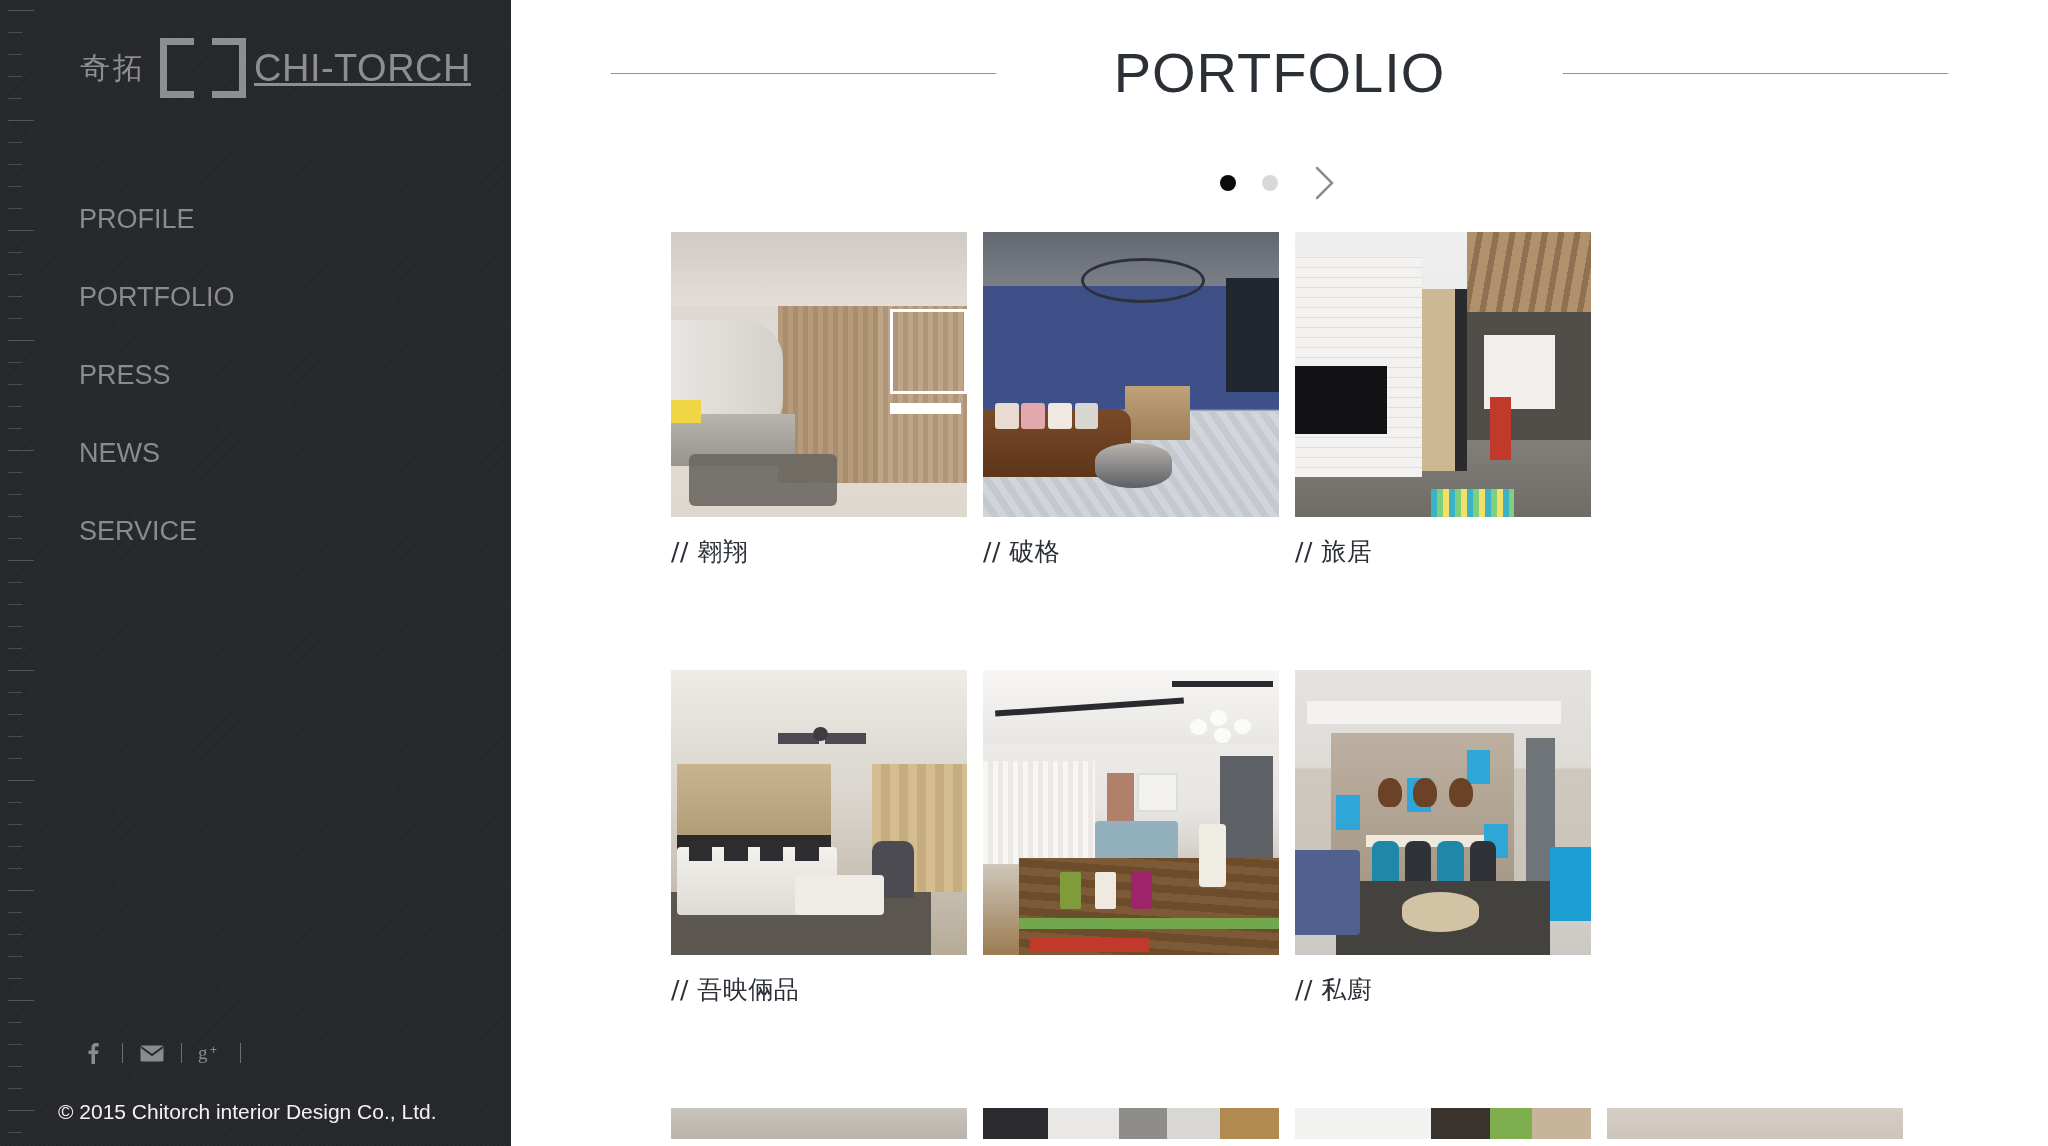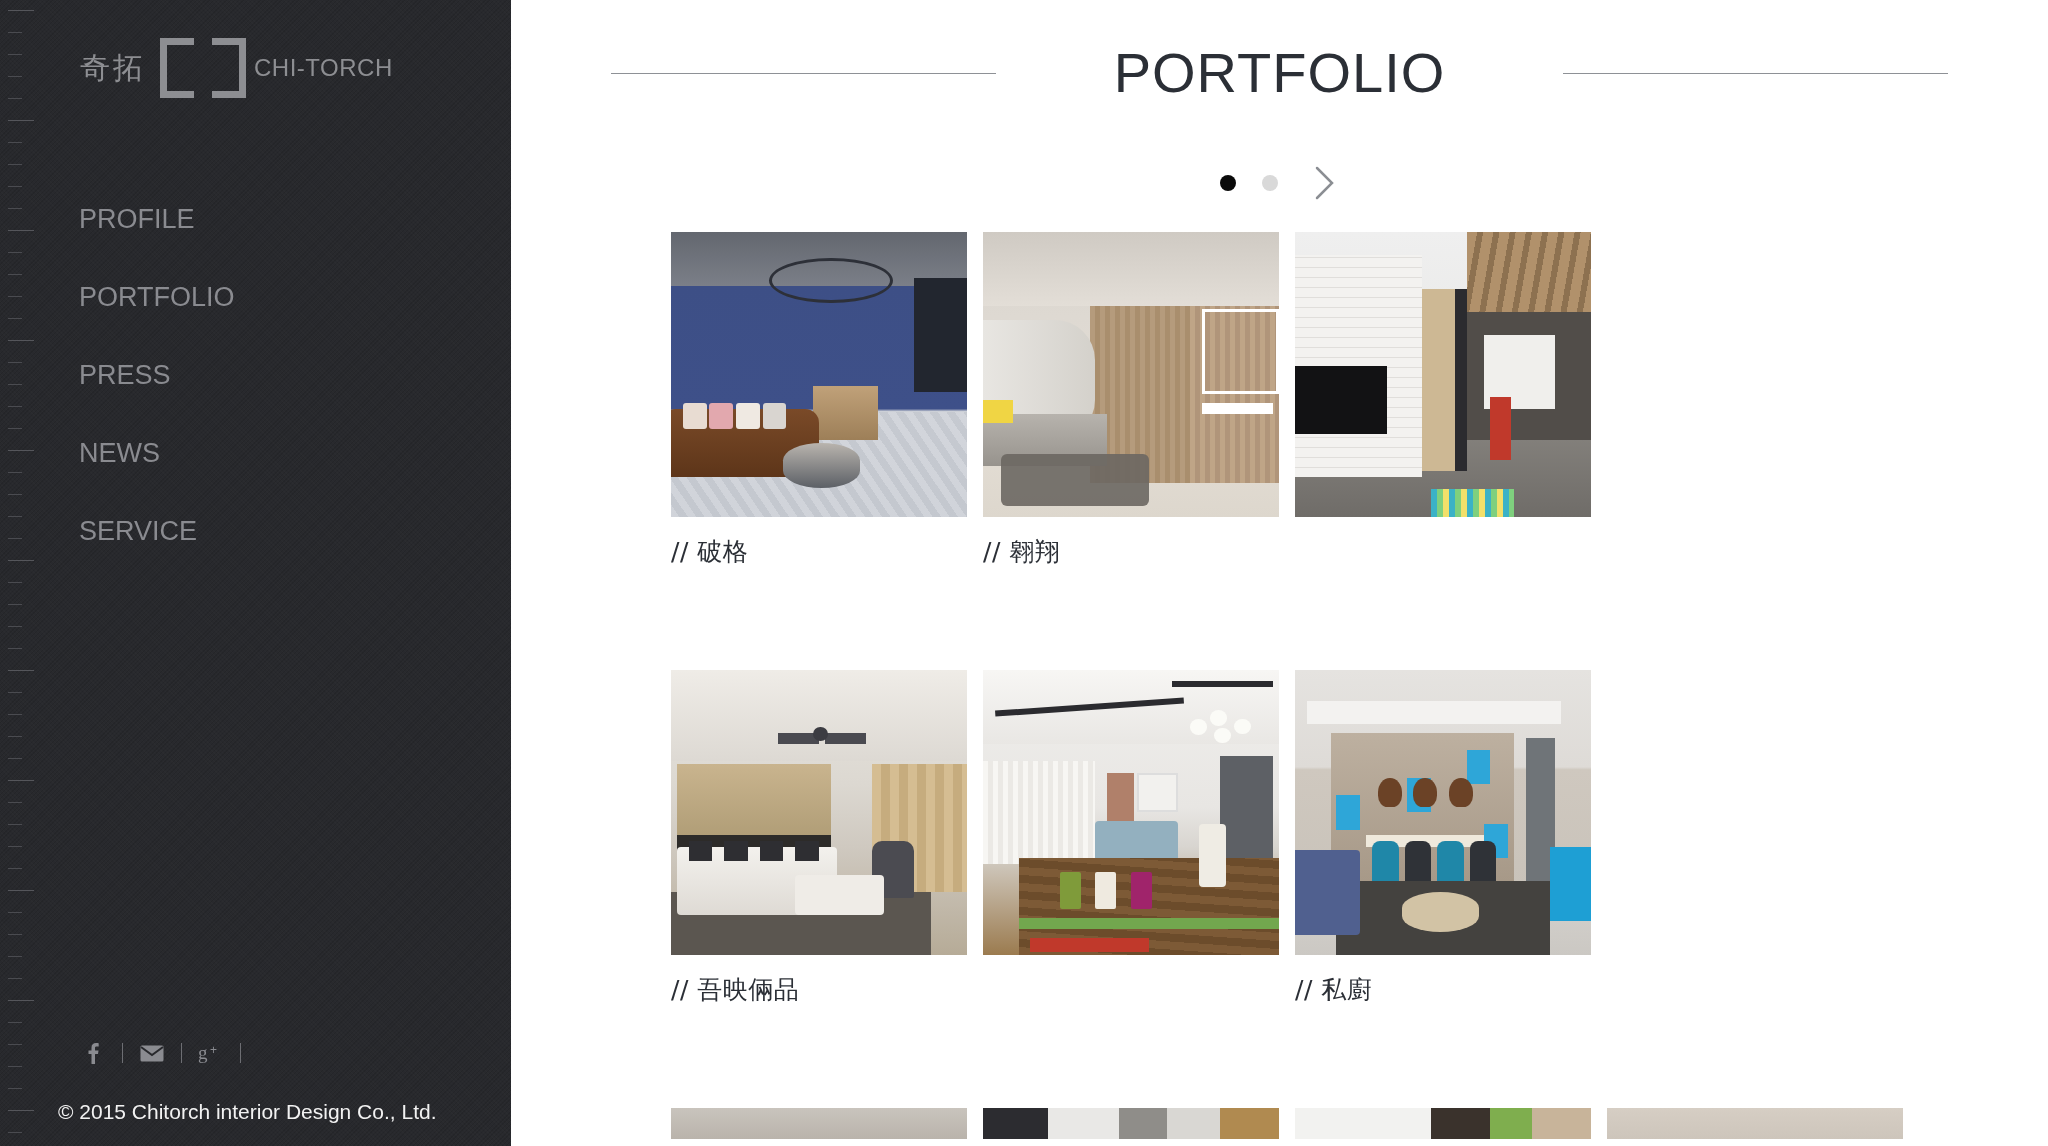--- a/index.html
+++ b/index.html
@@ -75,24 +75,25 @@
     position: absolute;
     top: 0;
     width: 34px;
     height: 60px;
     border-top: 7px solid #8d8e92;
     border-bottom: 7px solid #8d8e92;
   }
   .logo-bracket .bk.left  { left: 0;  border-left: 7px solid #8d8e92; }
   .logo-bracket .bk.right { right: 0; border-right: 7px solid #8d8e92; }
   .logo-en {
-    font-size: 24px;
+    font-size: 38px;
     color: #8d8e92;
     letter-spacing: 0.5px;
     line-height: 1;
+    text-decoration: underline;
   }
 
   #nav {
     position: absolute;
     left: 0;
     top: 180px;
     width: 511px;
   }
   .nav-item {
     display: block;
@@ -483,68 +484,69 @@
             <path d="M3 2 L18 17 L3 32" stroke="#8b8e93" stroke-width="2.5" fill="none" stroke-linecap="round"></path>
           </svg>
       </span>
     </div>
 
     <section id="grid">
 
       <div class="grid-row">
         <div class="card">
           <div class="thumb">
+            <div class="scene s2">
+              <span class="sh ceil"></span>
+                <span class="sh wood"></span>
+                <span class="sh wood2"></span>
+              <span class="sh shelf"></span>
+                <span class="sh desk"></span>
+              <span class="sh cab"></span>
+                <span class="sh sofa"></span>
+              <span class="sh yel"></span>
+                <span class="sh rug"></span>
+            </div>
+          </div>
+          <div class="caption">// 翱翔</div>
+        </div>
+
+        <div class="card">
+          <div class="thumb">
             <div class="scene s1">
               <span class="sh ceil"></span>
                 <span class="sh chand"></span>
               <span class="sh floor"></span>
                 <span class="sh shelf"></span>
               <span class="sh cab"></span>
                 <span class="sh sofa"></span>
               <span class="sh pil" style="left:4%;background:#e8dcd2;"></span>
               <span class="sh pil" style="left:13%;background:#e2a8ae;"></span>
               <span class="sh pil" style="left:22%;background:#efe9e2;"></span>
               <span class="sh pil" style="left:31%;background:#d9d5d0;"></span>
               <span class="sh ott"></span>
             </div>
           </div>
           <div class="caption">// 破格</div>
         </div>
 
         <div class="card">
           <div class="thumb">
-            <div class="scene s2">
-              <span class="sh ceil"></span>
-                <span class="sh wood"></span>
-                <span class="sh wood2"></span>
-              <span class="sh shelf"></span>
-                <span class="sh desk"></span>
-              <span class="sh cab"></span>
-                <span class="sh sofa"></span>
-              <span class="sh yel"></span>
-                <span class="sh rug"></span>
-            </div>
-          </div>
-          <div class="caption">// 翱翔</div>
-        </div>
-
-        <div class="card">
-          <div class="thumb">
             <div class="scene s3">
               <span class="sh beams"></span>
                 <span class="sh kit"></span>
                 <span class="sh win"></span>
               <span class="sh brick"></span>
                 <span class="sh book"></span>
                 <span class="sh darkcol"></span>
               <span class="sh tv"></span>
                 <span class="sh red"></span>
                 <span class="sh stripes"></span>
             </div>
           </div>
+          <div class="caption">// 旅居</div>
         </div>
 
       </div>
 
       <div class="grid-row">
 
         <div class="card">
           <div class="thumb">
             <div class="scene s6">
               <span class="sh ceil"></span>

